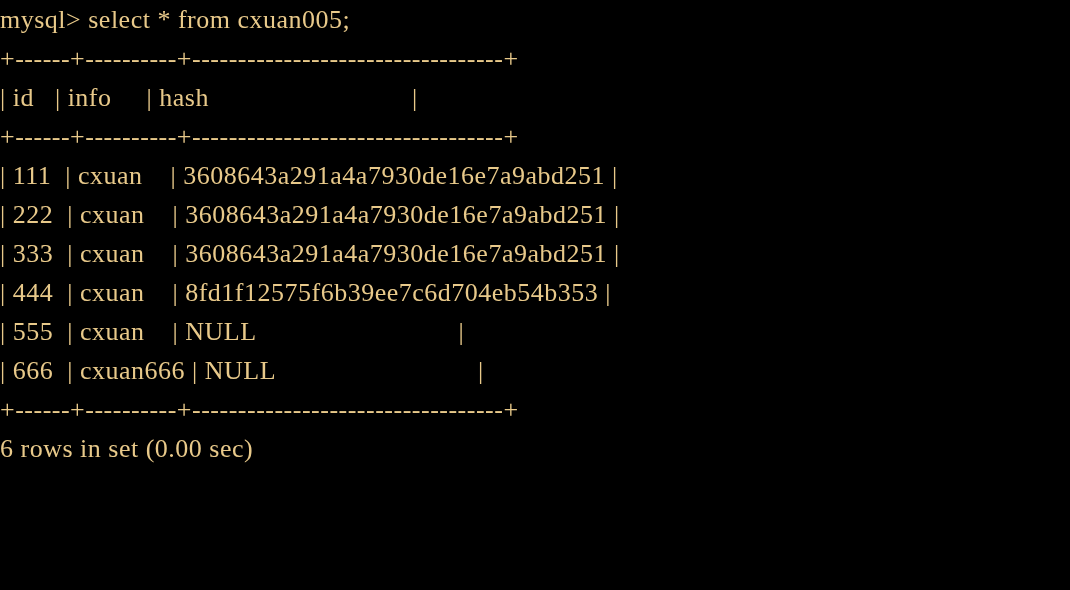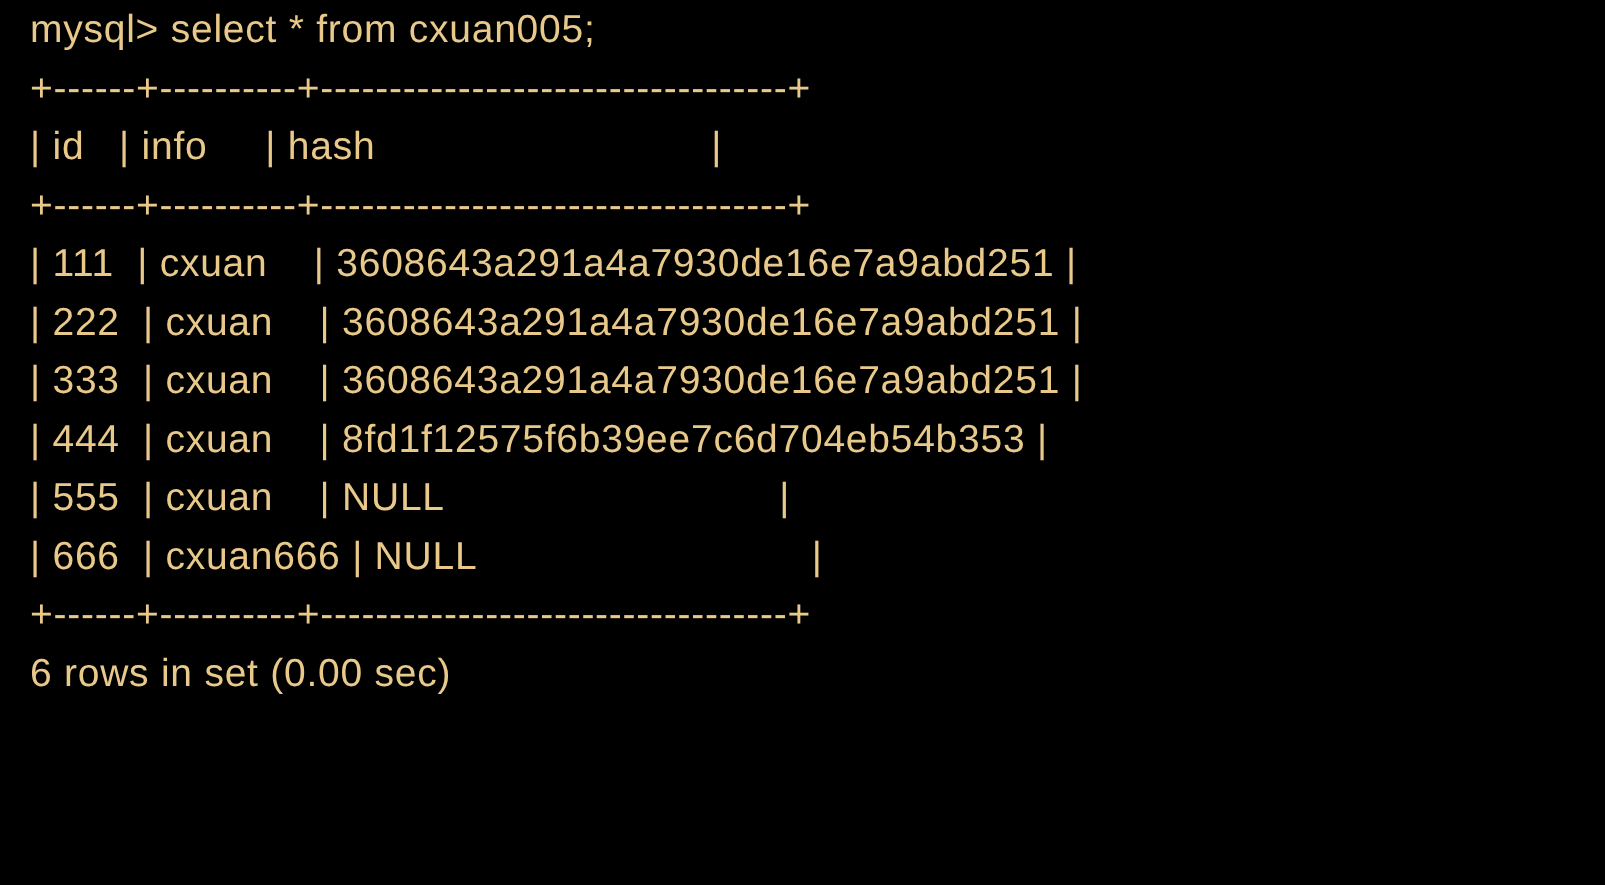--- a/index.html
+++ b/index.html
@@ -14,22 +14,21 @@
       font-size: 26px;
       line-height: 1.5;
       padding: 0;
       width: 1070px;
       height: 590px;
       overflow: hidden;
       letter-spacing: 0.5px;
     }
     pre {
       white-space: pre;
-      font-family: Liberation Sans, sans-serif;
-      margin-left: 20px;
+      font-family: Liberation Serif, serif;
     }
     .line {
       display: block;
       white-space: pre;
     }
   </style>
 </head>
 <body>
 
 <pre id="terminal"><span class="line">mysql&gt; select * from cxuan005;</span><span class="line">+------+----------+----------------------------------+</span><span class="line">| id   | info     | hash                             |</span><span class="line">+------+----------+----------------------------------+</span><span class="line">| 111  | cxuan    | 3608643a291a4a7930de16e7a9abd251 |</span><span class="line">| 222  | cxuan    | 3608643a291a4a7930de16e7a9abd251 |</span><span class="line">| 333  | cxuan    | 3608643a291a4a7930de16e7a9abd251 |</span><span class="line">| 444  | cxuan    | 8fd1f12575f6b39ee7c6d704eb54b353 |</span><span class="line">| 555  | cxuan    | NULL                             |</span><span class="line">| 666  | cxuan666 | NULL                             |</span><span class="line">+------+----------+----------------------------------+</span><span class="line">6 rows in set (0.00 sec)</span></pre>

